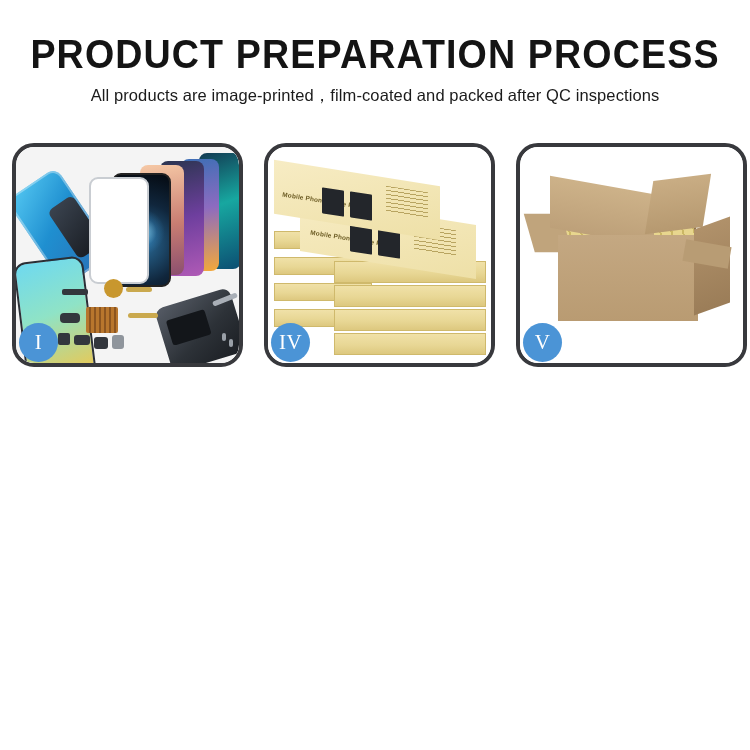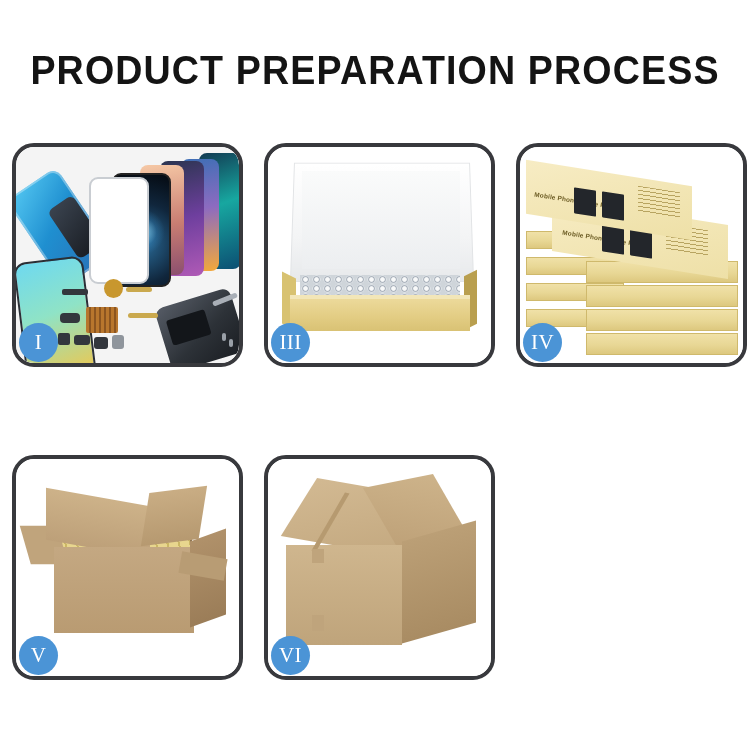--- a/index.html
+++ b/index.html
@@ -6,21 +6,21 @@
   html,body{margin:0;padding:0;}
   body{
     width:750px;height:750px;
     background:#ffffff;
     font-family:"Liberation Sans","DejaVu Sans",sans-serif;
     overflow:hidden;
     position:relative;
   }
 
   
-  #header{position:absolute;left:0;top:0;width:750px;height:120px;margin-top:16px;}
+  #header{position:absolute;left:0;top:0;width:750px;height:120px;}
   #page-title{
     position:absolute;left:0;top:30px;width:750px;
     text-align:center;
     font-size:40px;
     font-weight:700;
     letter-spacing:1.2px;
     color:#141414;
     transform:scaleX(.94);
     white-space:nowrap;
     line-height:48px;
@@ -307,20 +307,21 @@
   }
   .c6-tape{
     position:absolute;background:#bfa47c;
   }
 </style>
 </head>
 <body>
 
 <div id="header">
   <div id="page-title">PRODUCT PREPARATION PROCESS</div>
+  <div id="page-subtitle">All products are image-printed，film-coated and packed after QC inspections</div>
 </div>
 
 <div id="grid">
 
   <div class="card">
     <div class="card-media p1">
       <div class="phone ph-film"></div>
       <div class="phone ph-teal"></div>
       <div class="phone ph-orange"></div>
       <div class="phone ph-purple"></div>
@@ -341,32 +342,20 @@
       <div class="chip" style="left:78px;top:190px;width:14px;height:12px;border-radius:3px;"></div>
       <div class="chip" style="left:96px;top:188px;width:12px;height:14px;border-radius:3px;background:#8f959c;"></div>
       <div class="scr" style="left:206px;top:186px;"></div>
       <div class="scr" style="left:213px;top:192px;"></div>
       <div class="chip" style="left:196px;top:150px;width:26px;height:5px;border-radius:3px;background:#a9afb7;transform:rotate(-22deg);"></div>
     </div>
     <div class="badge">I</div>
   </div>
 
 
-  <div class="card">
-    <div class="card-media p3">
-      <div class="b3-lid"></div>
-      <div class="b3-lid-in"></div>
-      <div class="b3-left"></div>
-      <div class="b3-right"></div>
-      <div class="b3-fill"></div>
-      <div class="b3-rim"></div>
-      <div class="b3-front"></div>
-    </div>
-    <div class="badge">III</div>
-  </div>
 
   <div class="card">
     <div class="card-media p4">
       <div class="stack">
 
         <div class="sbox" style="left:0px;top:66px;width:96px;height:16px;"></div>
         <div class="sbox" style="left:0px;top:92px;width:96px;height:16px;"></div>
         <div class="sbox" style="left:0px;top:118px;width:96px;height:16px;"></div>
         <div class="sbox" style="left:0px;top:144px;width:96px;height:16px;"></div>
 
@@ -398,26 +387,14 @@
       <div class="c5-flapC"></div>
       <div class="c5-flapA"></div>
       <div class="c5-flapB"></div>
       <div class="c5-body"></div>
       <div class="c5-side"></div>
       <div class="c5-flapD"></div>
     </div>
     <div class="badge">V</div>
   </div>
 
-  <div class="card">
-    <div class="card-media p6">
-      <div class="c6-top"></div>
-      <div class="c6-top2"></div>
-      <div class="c6-front"></div>
-      <div class="c6-right"></div>
-      <div class="c6-seam" style="left:60px;top:34px;width:5px;height:58px;transform:skewX(-30deg) skewY(9deg);"></div>
-      <div class="c6-tape" style="left:44px;top:90px;width:12px;height:14px;"></div>
-      <div class="c6-tape" style="left:44px;top:156px;width:12px;height:16px;"></div>
-    </div>
-    <div class="badge">VI</div>
-  </div>
 
 </div>
 
 </body></html>

